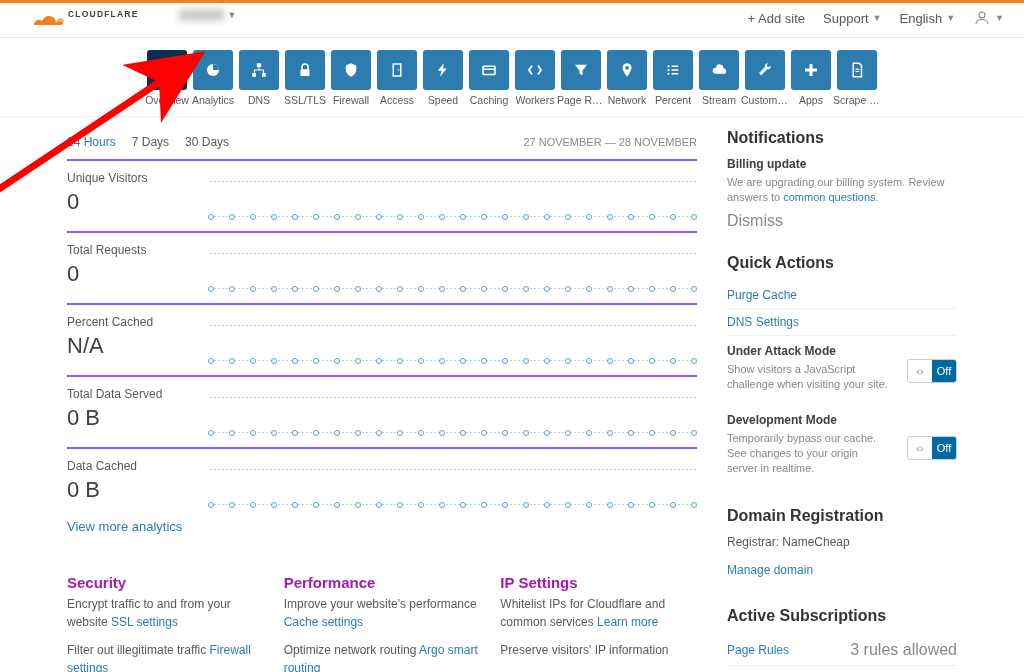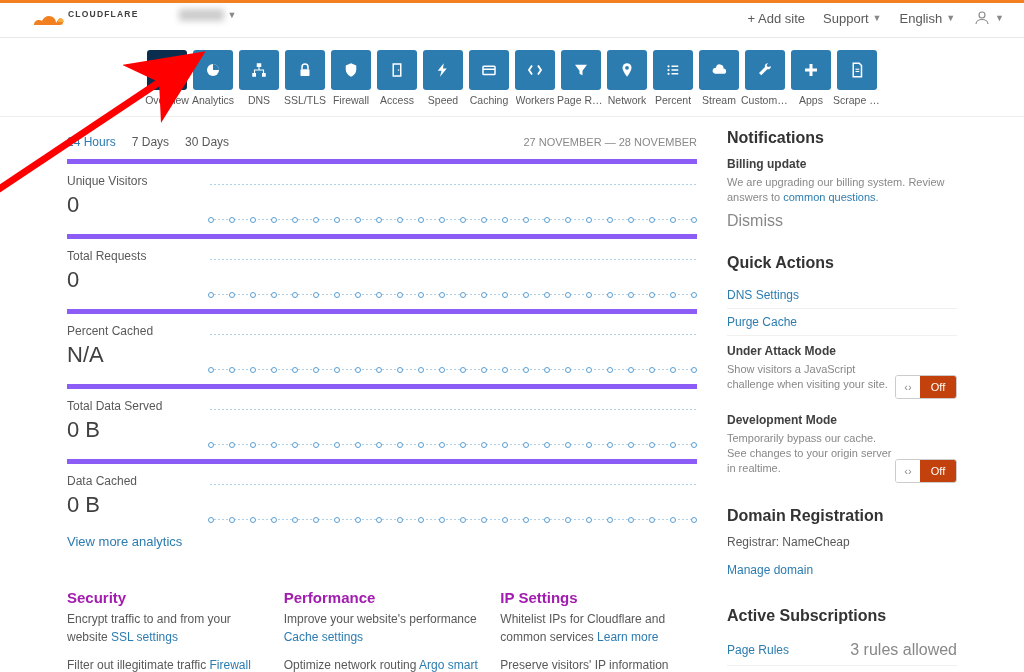--- a/index.html
+++ b/index.html
@@ -20,45 +20,45 @@
 .navicon.active { background: #0b2e4f; }
 .navlabel { font-size: 10.5px; color: #595959; margin-top: 4px; text-align: center; white-space: nowrap; overflow: hidden; text-overflow: ellipsis; max-width: 48px; }
 .divider { border-bottom: 1px solid #eee; margin-top: 4px; }
 .main { display: flex; padding: 12px 0 40px; max-width: 890px; margin: 0 auto; position: relative; }
 .left { flex: 1; padding-right: 30px; }
 .right { width: 230px; }
 .timerow { display: flex; align-items: center; padding: 6px 0 10px; font-size: 12px; }
 .timerow .t { margin-right: 16px; color: #595959; }
 .timerow .t.active { color: #2c7cb0; }
 .timerow .date { margin-left: auto; color: #888; font-size: 11px; }
-.stat { border-top: 5px solid #8b5cf6; padding: 10px 0 14px; display: flex; gap: 11px; }
+.stat { border-top: 2px solid #8b5cf6; padding: 10px 0 14px; display: flex; gap: 11px; }
 .stat-left { width: 130px; }
 .stat-label { font-size: 12px; color: #595959; margin-bottom: 4px; }
 .stat-value { font-size: 22px; color: #404040; }
 .stat-chart { flex: 1; position: relative; height: 42px; margin-top: 4px; }
 .dotline { position: absolute; bottom: 0; left: 0; right: 0; height: 1px; background: repeating-linear-gradient(to right, transparent 0, transparent 2px, #b0d0e8 2px, #b0d0e8 4px); }
 .dotline.top { bottom: auto; top: 6px; }
 .dots { position: absolute; bottom: -3px; left: 0; right: 0; display: flex; justify-content: space-between; }
 .dot { width: 6px; height: 6px; border-radius: 50%; background: #fff; border: 1.5px solid #5a9fd4; }
 .link { color: #2c7cb0; cursor: pointer; }
 .view-more { margin-top: 0; font-size: 13px; }
 .bottom-cols { display: flex; gap: 20px; margin-top: 40px; }
 .bcol { flex: 1; }
 .bcol h3 { font-size: 15px; font-weight: 600; color: #a21caf; margin-bottom: 4px; }
 .bcol p { font-size: 12px; color: #595959; line-height: 1.5; margin-bottom: 10px; }
 .right h3 { font-size: 16px; font-weight: 600; color: #333; margin-bottom: 10px; }
 .right .sec { margin-bottom: 24px; }
 .right .sub { font-size: 12px; font-weight: 600; color: #404040; margin-bottom: 4px; }
 .right .desc { font-size: 11px; color: #888; line-height: 1.4; margin-bottom: 6px; }
 .right .small { font-size: 16px; color: #888; }
-.toggle-row { display: flex; align-items: flex-end; gap: 0; margin-bottom: 14px; }
+.toggle-row { display: flex; align-items: center; gap: 16px; margin-bottom: 14px; }
 .toggle-row .txt { flex: 1; }
 .toggle { display: flex; border: 1px solid #ccc; border-radius: 3px; overflow: hidden; height: 24px; font-size: 11px; }
 .toggle .on { width: 24px; display: flex; align-items: center; justify-content: center; background: #fff; color: #888; }
-.toggle .off { width: 36px; display: flex; align-items: center; justify-content: center; background: #c2410c; color: #fff; }
+.toggle .off { width: 24px; display: flex; align-items: center; justify-content: center; background: #0369a1; color: #fff; }
 .qa { font-size: 12px; padding: 6px 0; display: block; border-top: 1px solid #f0f0f0; }
 .qa:first-of-type { border-top: none; }
 .plan-row { display: flex; justify-content: space-between; align-items: center; font-size: 12px; padding: 6px 0; border-top: 1px solid #f0f0f0; }
 .btn-change { background: #2c7cb0; color: #fff; border: none; padding: 5px 12px; border-radius: 3px; font-size: 12px; cursor: pointer; }
 .arrow-svg { position: absolute; top: -88px; left: -155px; pointer-events: none; z-index: 5; }
 svg { display: block; }
 </style>
 </head>
 <body>
 
@@ -474,22 +474,22 @@
   <div class="right">
     <div class="sec">
       <h3>Notifications</h3>
       <div class="sub">Billing update</div>
       <div class="desc"><span>We are upgrading our billing system. Review answers to </span><span class="link">common questions</span>.</div>
       <div class="small">Dismiss</div>
     </div>
 
     <div class="sec">
       <h3>Quick Actions</h3>
+      <span class="qa link">Purge Cache</span>
       <span class="qa link">DNS Settings</span>
-      <span class="qa link">Purge Cache</span>
       <div class="toggle-row" style="border-top:1px solid #f0f0f0;padding-top:8px;">
         <div class="txt">
           <div class="sub">Under Attack Mode</div>
           <div class="desc">Show visitors a JavaScript challenge when visiting your site.</div>
         </div>
         <div class="toggle">
             <div class="on">‹›</div>
             <div class="off">Off</div>
           </div>
       </div>

